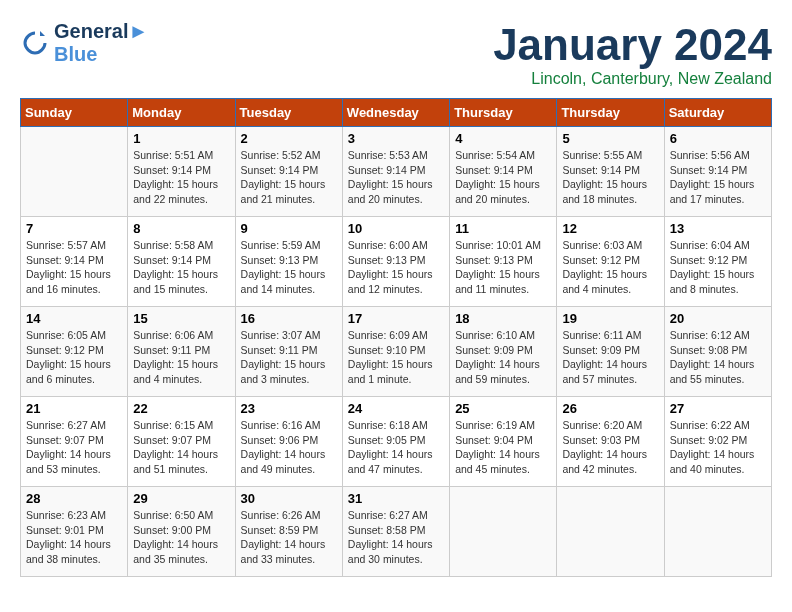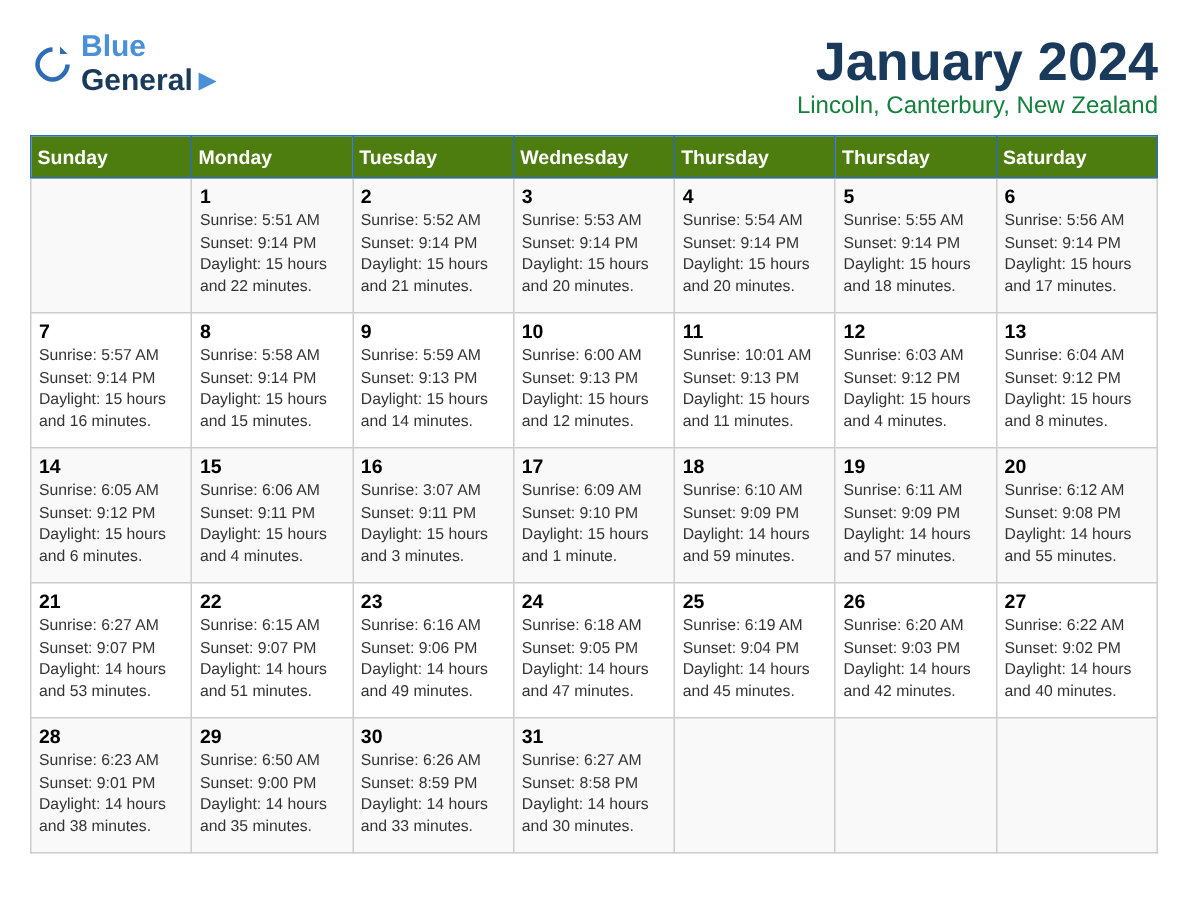--- a/index.html
+++ b/index.html
@@ -22,35 +22,35 @@
     }
     .logo-icon {
       width: 30px;
       height: 30px;
       margin-right: 4px;
     }
     .title-area {
       text-align: right;
     }
     .month-title {
-      font-size: 36px;
+      font-size: 44px;
       font-weight: bold;
       color: #1a3a5c;
     }
     .location-title {
       font-size: 16px;
       color: #15803d;
     }
     table {
       width: 100%;
       border-collapse: collapse;
       font-size: 11px;
     }
     thead tr th {
-      background-color: #4d7c0f;
+      background-color: #c2410c;
       color: #fff;
       padding: 6px 4px;
       text-align: left;
       font-size: 13px;
       font-weight: bold;
       border: 1px solid #2e6db4;
     }
     tbody tr td {
       border: 1px solid #ccc;
       vertical-align: top;
@@ -83,22 +83,22 @@
 </head>
 <body>
 
 <div class="header-area">
   <div class="logo">
     <svg class="logo-icon" viewBox="0 0 30 30">
       <path d="M15 5 C10 5 5 10 5 15 C5 20 10 25 15 25 C20 25 25 20 25 15" fill="none" stroke="#2e6db4" stroke-width="3"></path>
       <path d="M20 3 L25 8 L20 8 Z" fill="#2e6db4"></path>
     </svg>
     <div>
+      <div style="font-size:20px;font-weight:bold;color:#1a3a5c;">General<span style="color:#4a90d9;">►</span></div>
       <div style="font-size:20px;font-weight:bold;color:#4a90d9;">Blue</div>
-      <div style="font-size:20px;font-weight:bold;color:#1a3a5c;">General<span style="color:#4a90d9;">►</span></div>
     </div>
   </div>
   <div class="title-area">
     <div class="month-title">January 2024</div>
     <div class="location-title">Lincoln, Canterbury, New Zealand</div>
   </div>
 </div>
 
 <table>
   <thead>

